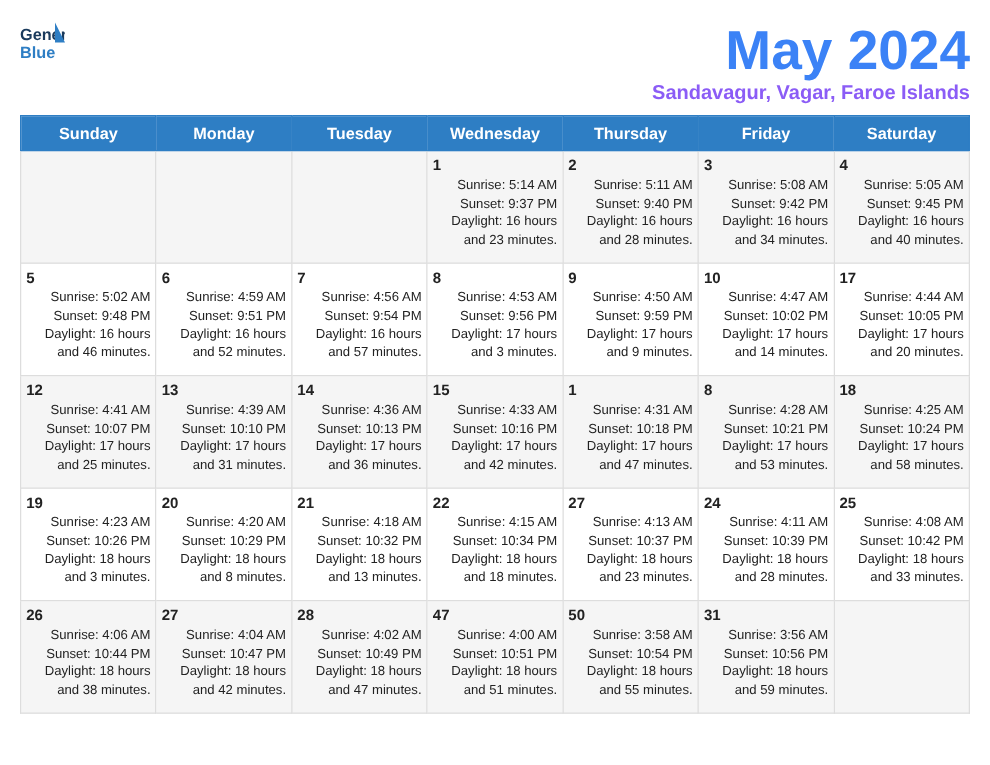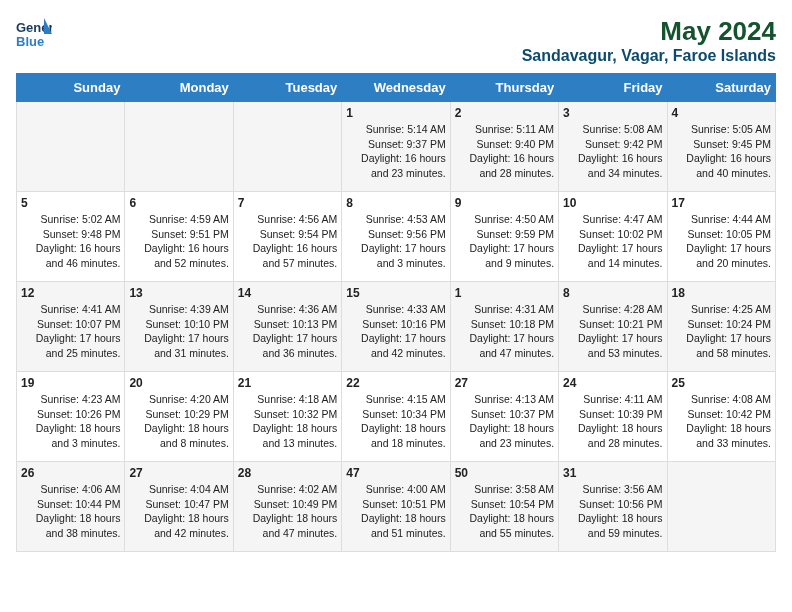--- a/index.html
+++ b/index.html
@@ -22,44 +22,44 @@
     }
     .logo-icon {
       display: flex;
       align-items: flex-start;
       margin-right: 4px;
     }
     .title-section {
       text-align: right;
     }
     .month-title {
-      font-size: 26px;
+      font-size: 44px;
       font-weight: bold;
-      color: #14532d;
+      color: #3b82f6;
     }
     .location-title {
       font-size: 16px;
-      color: #0c4a6e;
+      color: #8b5cf6;
       font-weight: 600;
       text-align: center;
     }
     table {
       width: 100%;
       border-collapse: collapse;
       table-layout: fixed;
     }
     thead tr {
       background-color: #2e7ec4;
     }
     thead th {
       color: #fff;
       font-size: 13px;
       font-weight: 600;
-      padding: 6px 4px;
-      text-align: right;
+      padding: 6px 16px;
+      text-align: center;
       border: 1px solid #2e7ec4;
     }
     tbody tr {
       border-bottom: 1px solid #ccc;
     }
     tbody td {
       vertical-align: top;
       padding: 4px 4px;
       font-size: 11px;
       color: #222;

